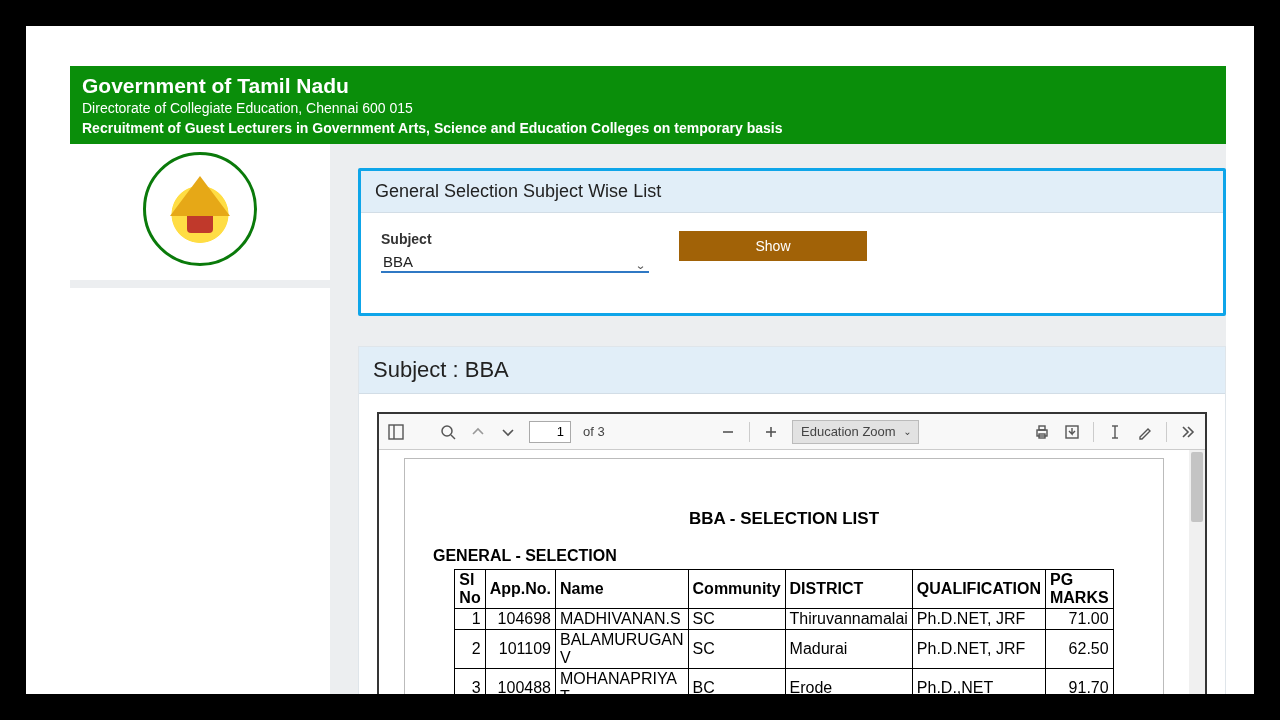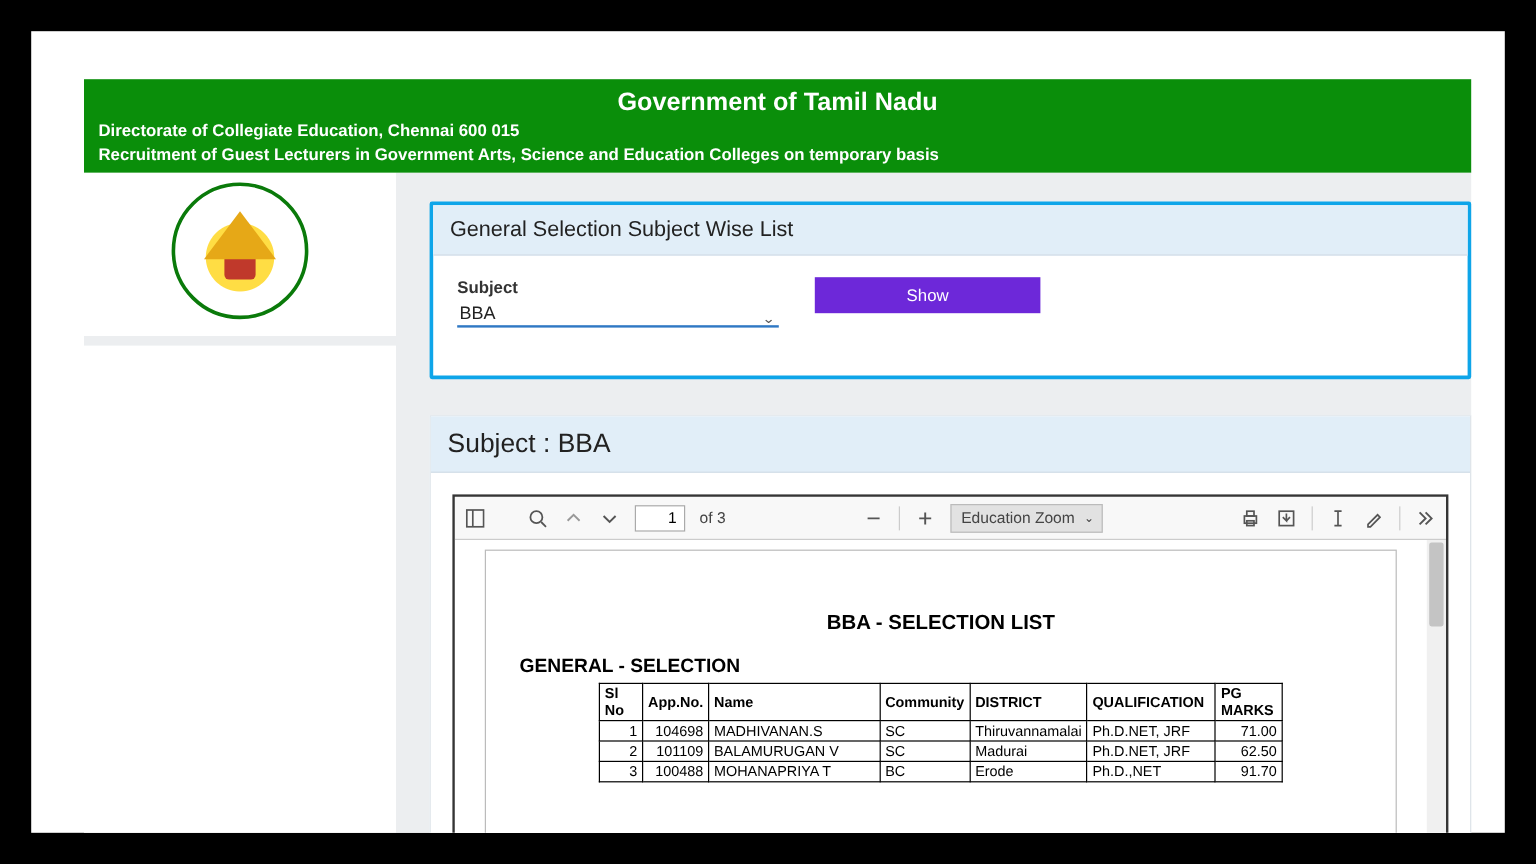--- a/index.html
+++ b/index.html
@@ -17,22 +17,22 @@
     height: 668px;
     position: relative;
     overflow: hidden;
   }
   .header-band {
     background: #0a8e0a;
     color: #fff;
     padding: 8px 12px;
     margin: 40px 28px 0 44px;
   }
-  .header-band .title { font-size: 21px; font-weight: 700; text-align: center; }
-  .header-band .sub1  { font-size: 14px; font-weight: 700; margin-top: 2px; }
+  .header-band .title { font-size: 21px; font-weight: 700; }
+  .header-band .sub1  { font-size: 14px; font-weight: 400; margin-top: 2px; }
   .header-band .sub2  { font-size: 14px; font-weight: 700; margin-top: 4px; }
   .content-row { display: flex; padding: 0 28px 0 44px; }
   .sidebar {
     width: 260px;
     background: #fff;
     padding-top: 4px;
     text-align: center;
   }
   .emblem-wrap { padding: 4px 0 10px; }
   .sidebar-sep {
@@ -70,21 +70,21 @@
   .select-text { font-size: 15px; color: #222; padding: 4px 0 4px 2px; }
   .chev {
     position: absolute;
     right: 4px;
     top: 6px;
     font-size: 11px;
     color: #555;
     transform: scaleX(1.2);
   }
   .btn-show {
-    background: #6d28d9;
+    background: #a16207;
     color: #fff;
     border: none;
     width: 188px;
     height: 30px;
     font-size: 14px;
     cursor: pointer;
   }
   .panel2 {
     background: #fff;
     border: 1px solid #dfe5ea;
@@ -171,21 +171,21 @@
     border: 1px solid #bbb;
     margin-top: 8px;
     padding: 50px 28px 0;
   }
   .doc-title { text-align: center; font-weight: 700; font-size: 17px; }
   .doc-sub   { font-weight: 700; font-size: 16px; margin-top: 18px; }
   .sel-table {
     border-collapse: collapse;
     width: 570px;
     margin: 4px auto 0;
-    font-size: 12px;
+    font-size: 16px;
   }
   .sel-table th, .sel-table td {
     border: 1px solid #000;
     padding: 1px 4px;
     text-align: left;
     font-weight: 400;
   }
   .sel-table th { font-weight: 700; }
   .sel-table td.num { text-align: right; }
   

